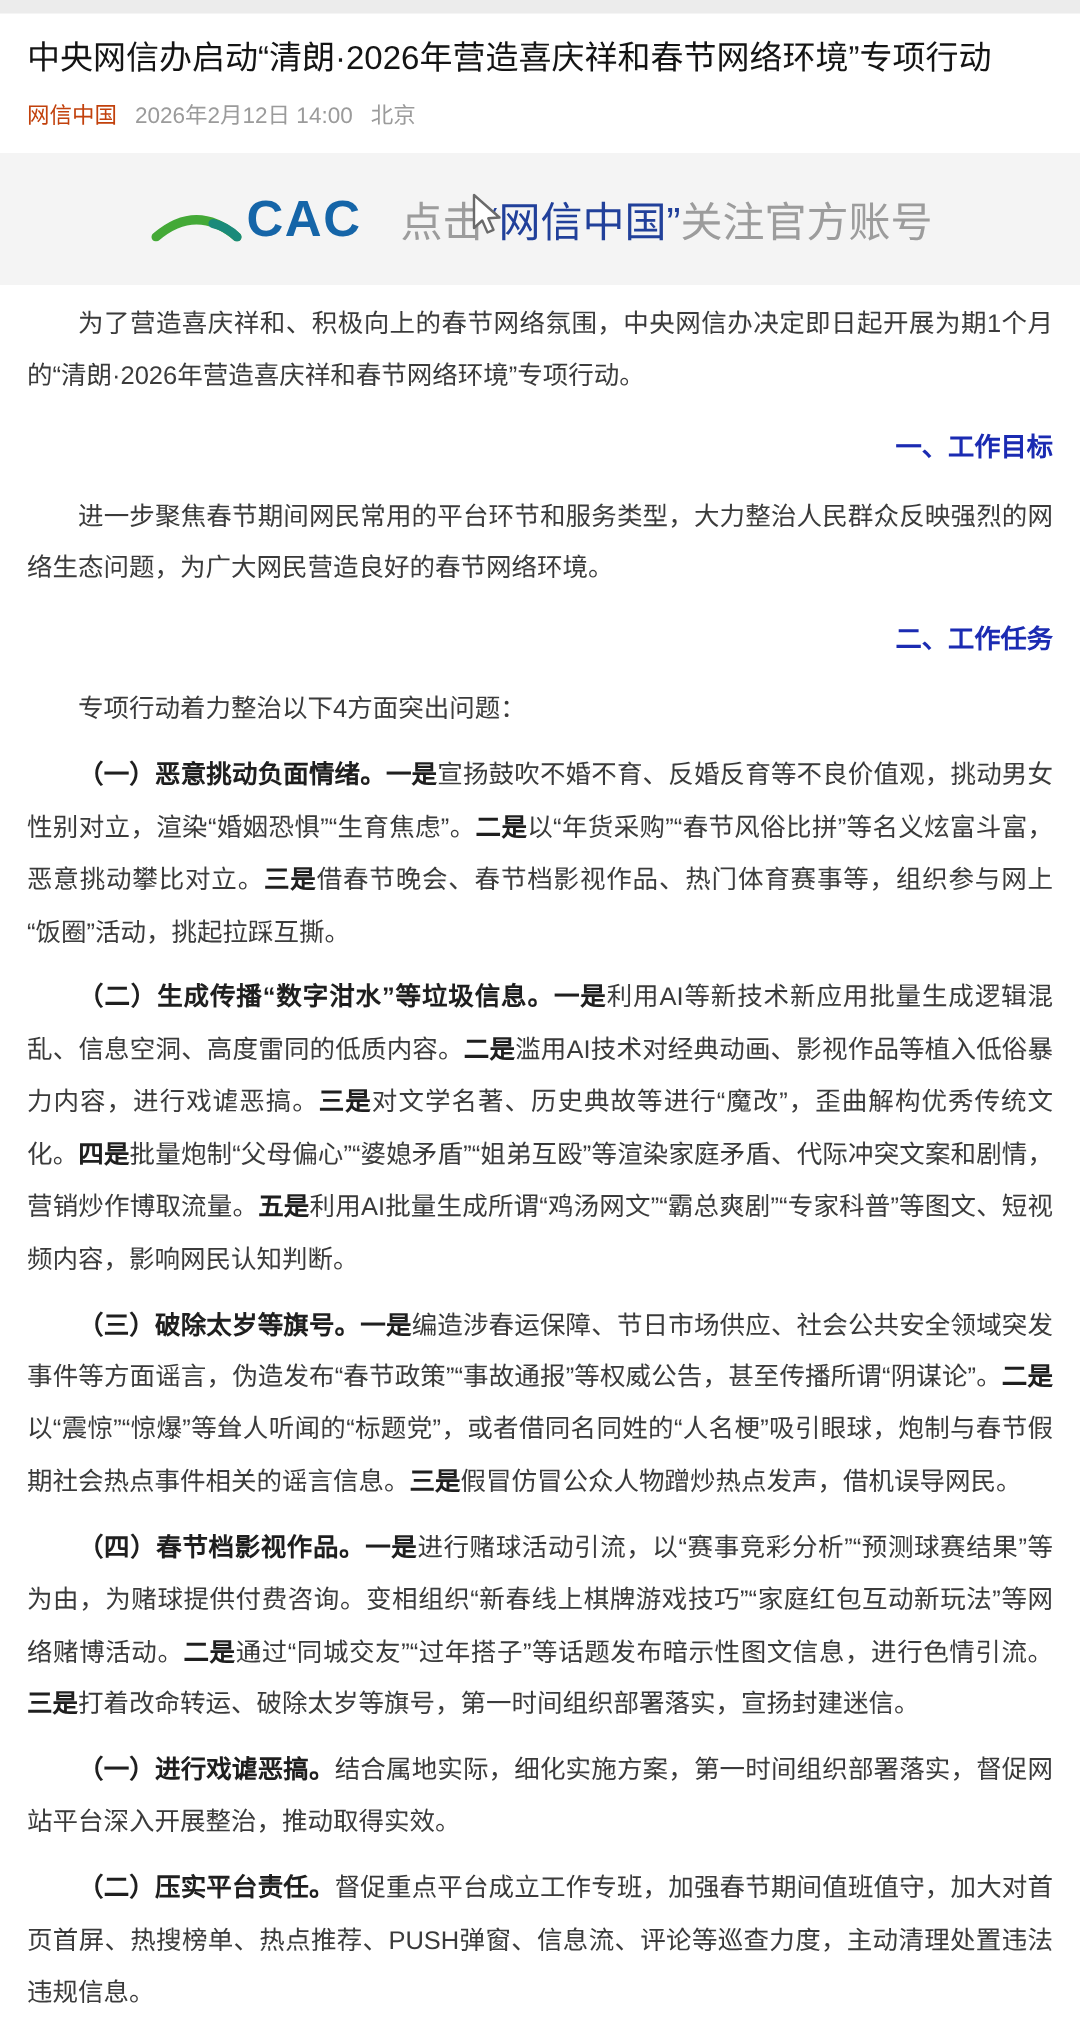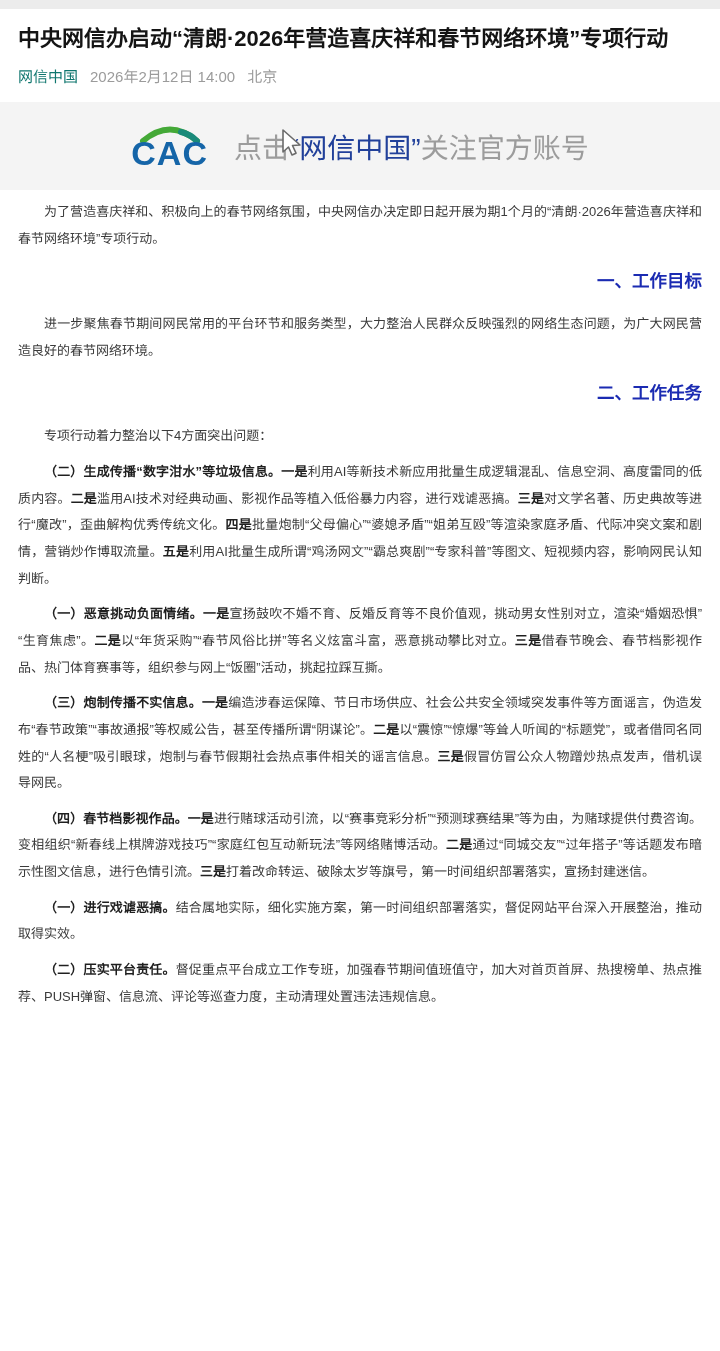--- a/index.html
+++ b/index.html
@@ -8,46 +8,46 @@
     background:#ffffff;
     font-family:"Liberation Sans","DejaVu Sans",sans-serif;
     color:#3b3b3b;
     -webkit-font-smoothing:antialiased;
   }
   .top-strip{height:9px;background:#ececec;}
   .article-wrap{padding:0 18px 26px 18px;}
   .article-title{
     font-size:22px;
     line-height:1.45;
-    font-weight:700;
+    font-weight:400;
     color:#141414;
     margin:14px 0 10px 0;
     letter-spacing:0;
   }
   .meta-row{
     display:flex;
     align-items:center;
     gap:12px;
     font-size:15px;
     margin:0 0 16px 0;
   }
-  .meta-account{color:#0f766e;font-weight:500;cursor:pointer;}
+  .meta-account{color:#c2410c;font-weight:500;cursor:pointer;}
   .meta-date,.meta-location{color:#9b9b9b;}
   .banner{
     margin:0 -18px;
     background:#f4f4f4;
     height:88px;
     display:flex;
     align-items:center;
     justify-content:center;
     gap:26px;
     cursor:pointer;
     position:relative;
   }
-  .cac-logo{position:relative;display:flex;flex-direction:column;align-items:center;line-height:1;}
+  .cac-logo{position:relative;display:flex;flex-direction:row;align-items:center;line-height:1;}
   .cac-arc{display:block;margin-bottom:-8px;}
   .cac-letters{
     font-size:34px;
     font-weight:700;
     color:#1565a8;
     letter-spacing:1px;
     font-family:"Liberation Sans","DejaVu Sans",sans-serif;
   }
   .banner-text{
     position:relative;
@@ -58,21 +58,21 @@
   .banner-gray{color:#9c9c9c;}
   .banner-blue{color:#21409a;}
   .cursor-icon{
     position:absolute;
     left:44px;
     top:2px;
     pointer-events:none;
   }
   .article-body{margin-top:4px;}
   .article-body p.para{
-    font-size:13px;
+    font-size:17px;
     line-height:2.05;
     margin:9px 0;
     text-indent:2em;
     color:#3b3b3b;
     text-align:justify;
   }
   .article-body p.para b{color:#1f1f1f;font-weight:700;}
   .article-body h2.sec-heading{
     font-size:17.5px;
     line-height:2.0;
@@ -113,21 +113,21 @@
       </svg>
     </div>
   </div>
 
   <div class="article-body">
       <p class="para"><span>为了营造喜庆祥和、积极向上的春节网络氛围，中央网信办决定即日起开展为期1个月的“清朗·2026年营造喜庆祥和春节网络环境”专项行动。</span></p>
       <h2 class="sec-heading"><b>一、工作目标</b></h2>
       <p class="para"><span>进一步聚焦春节期间网民常用的平台环节和服务类型，大力整治人民群众反映强烈的网络生态问题，为广大网民营造良好的春节网络环境。</span></p>
       <h2 class="sec-heading"><b>二、工作任务</b></h2>
       <p class="para"><span>专项行动着力整治以下4方面突出问题：</span></p>
+      <p class="para"><b>（一）恶意挑动负面情绪。</b><b>一是</b><span>宣扬鼓吹不婚不育、反婚反育等不良价值观，挑动男女性别对立，渲染“婚姻恐惧”“生育焦虑”。</span><b>二是</b><span>以“年货采购”“春节风俗比拼”等名义炫富斗富，恶意挑动攀比对立。</span><b>三是</b><span>借春节晚会、春节档影视作品、热门体育赛事等，组织参与网上“饭圈”活动，挑起拉踩互撕。</span></p>
       <p class="para"><b>（二）生成传播“数字泔水”等垃圾信息。</b><b>一是</b><span>利用AI等新技术新应用批量生成逻辑混乱、信息空洞、高度雷同的低质内容。</span><b>二是</b><span>滥用AI技术对经典动画、影视作品等植入低俗暴力内容，进行戏谑恶搞。</span><b>三是</b><span>对文学名著、历史典故等进行“魔改”，歪曲解构优秀传统文化。</span><b>四是</b><span>批量炮制“父母偏心”“婆媳矛盾”“姐弟互殴”等渲染家庭矛盾、代际冲突文案和剧情，营销炒作博取流量。</span><b>五是</b><span>利用AI批量生成所谓“鸡汤网文”“霸总爽剧”“专家科普”等图文、短视频内容，影响网民认知判断。</span></p>
-      <p class="para"><b>（一）恶意挑动负面情绪。</b><b>一是</b><span>宣扬鼓吹不婚不育、反婚反育等不良价值观，挑动男女性别对立，渲染“婚姻恐惧”“生育焦虑”。</span><b>二是</b><span>以“年货采购”“春节风俗比拼”等名义炫富斗富，恶意挑动攀比对立。</span><b>三是</b><span>借春节晚会、春节档影视作品、热门体育赛事等，组织参与网上“饭圈”活动，挑起拉踩互撕。</span></p>
-      <p class="para"><b>（三）炮制传播不实信息。</b><b>一是</b><span>编造涉春运保障、节日市场供应、社会公共安全领域突发事件等方面谣言，伪造发布“春节政策”“事故通报”等权威公告，甚至传播所谓“阴谋论”。</span><b>二是</b><span>以“震惊”“惊爆”等耸人听闻的“标题党”，或者借同名同姓的“人名梗”吸引眼球，炮制与春节假期社会热点事件相关的谣言信息。</span><b>三是</b><span>假冒仿冒公众人物蹭炒热点发声，借机误导网民。</span></p>
+      <p class="para"><b>（三）破除太岁等旗号。</b><b>一是</b><span>编造涉春运保障、节日市场供应、社会公共安全领域突发事件等方面谣言，伪造发布“春节政策”“事故通报”等权威公告，甚至传播所谓“阴谋论”。</span><b>二是</b><span>以“震惊”“惊爆”等耸人听闻的“标题党”，或者借同名同姓的“人名梗”吸引眼球，炮制与春节假期社会热点事件相关的谣言信息。</span><b>三是</b><span>假冒仿冒公众人物蹭炒热点发声，借机误导网民。</span></p>
       <p class="para"><b>（四）春节档影视作品。</b><b>一是</b><span>进行赌球活动引流，以“赛事竞彩分析”“预测球赛结果”等为由，为赌球提供付费咨询。变相组织“新春线上棋牌游戏技巧”“家庭红包互动新玩法”等网络赌博活动。</span><b>二是</b><span>通过“同城交友”“过年搭子”等话题发布暗示性图文信息，进行色情引流。</span><b>三是</b><span>打着改命转运、破除太岁等旗号，第一时间组织部署落实，宣扬封建迷信。</span></p>
       <p class="para"><b>（一）进行戏谑恶搞。</b><span>结合属地实际，细化实施方案，第一时间组织部署落实，督促网站平台深入开展整治，推动取得实效。</span></p>
       <p class="para"><b>（二）压实平台责任。</b><span>督促重点平台成立工作专班，加强春节期间值班值守，加大对首页首屏、热搜榜单、热点推荐、PUSH弹窗、信息流、评论等巡查力度，主动清理处置违法违规信息。</span></p>
     </div>
 
 </div>
 
 </body></html>

